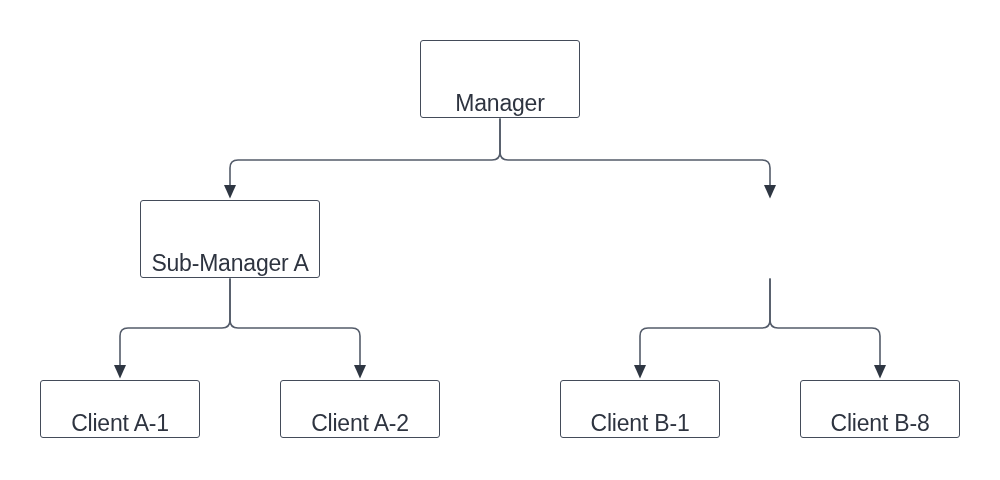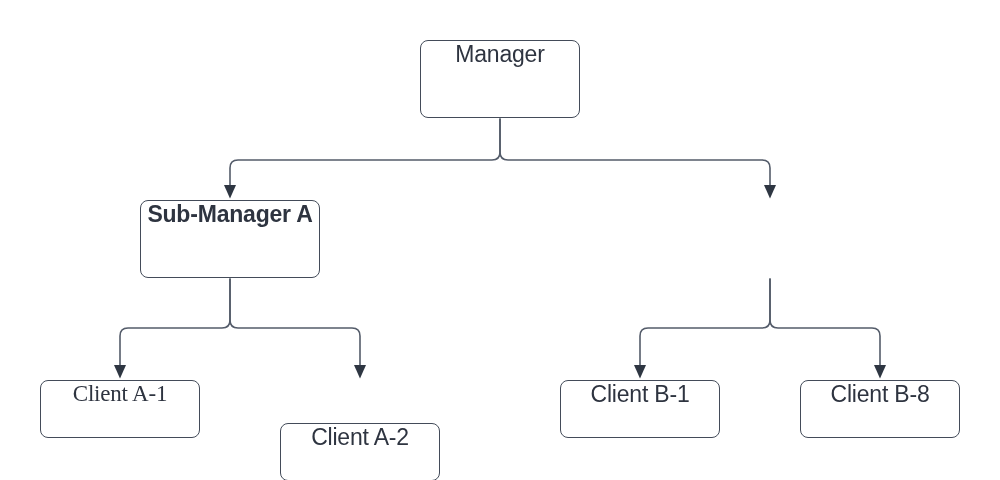--- a/index.html
+++ b/index.html
@@ -14,36 +14,36 @@
   .edges-layer {
     position: absolute;
     left: 0; top: 0;
     width: 1000px; height: 480px;
   }
   .node {
     position: absolute;
     box-sizing: border-box;
     background: #ffffff;
     border: 1.5px solid #434b59;
-    border-radius: 8px;
+    border-radius: 3px;
     display: flex;
-    align-items: flex-start;
+    align-items: flex-end;
     justify-content: center;
   }
   .node-label {
     color: #2e3440;
     font-size: 23px;
     letter-spacing: -0.2px;
     white-space: nowrap;
   }
   .node-manager   { left: 420px; top: 40px;  width: 160px; height: 78px; }
-  .node-sub-a     { left: 140px; top: 200px; width: 180px; height: 78px; font-weight: bold; }
+  .node-sub-a     { left: 140px; top: 200px; width: 180px; height: 78px; }
   .node-sub-b     { left: 680px; top: 200px; width: 180px; height: 78px; }
-  .node-client-a1 { left: 40px;  top: 380px; width: 160px; height: 58px; font-family: Liberation Serif, serif; }
-  .node-client-a2 { left: 280px; top: 380px; width: 160px; height: 58px; margin-top: 43px; }
+  .node-client-a1 { left: 40px;  top: 380px; width: 160px; height: 58px; }
+  .node-client-a2 { left: 280px; top: 380px; width: 160px; height: 58px; }
   .node-client-b1 { left: 560px; top: 380px; width: 160px; height: 58px; }
   .node-client-b2 { left: 800px; top: 380px; width: 160px; height: 58px; }
 </style>
 </head>
 <body>
 
 <div class="stage">
 
   <svg class="edges-layer" width="1000" height="480" viewBox="0 0 1000 480" xmlns="http://www.w3.org/2000/svg">
 

